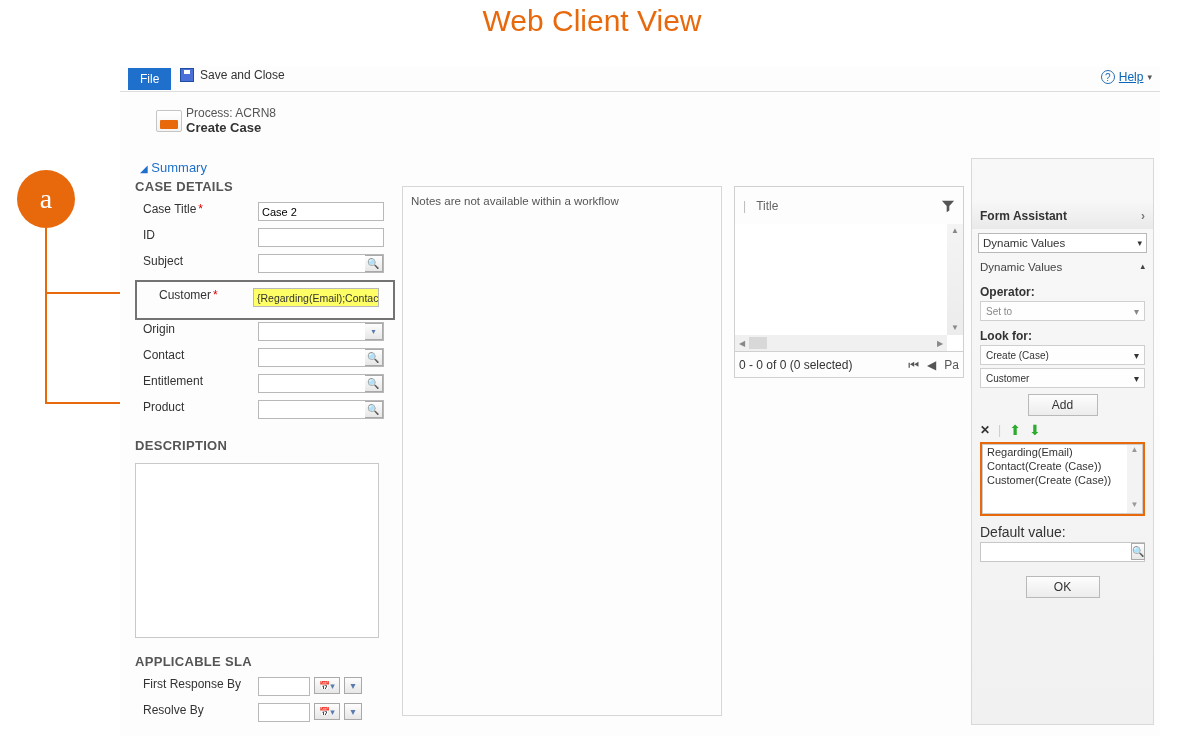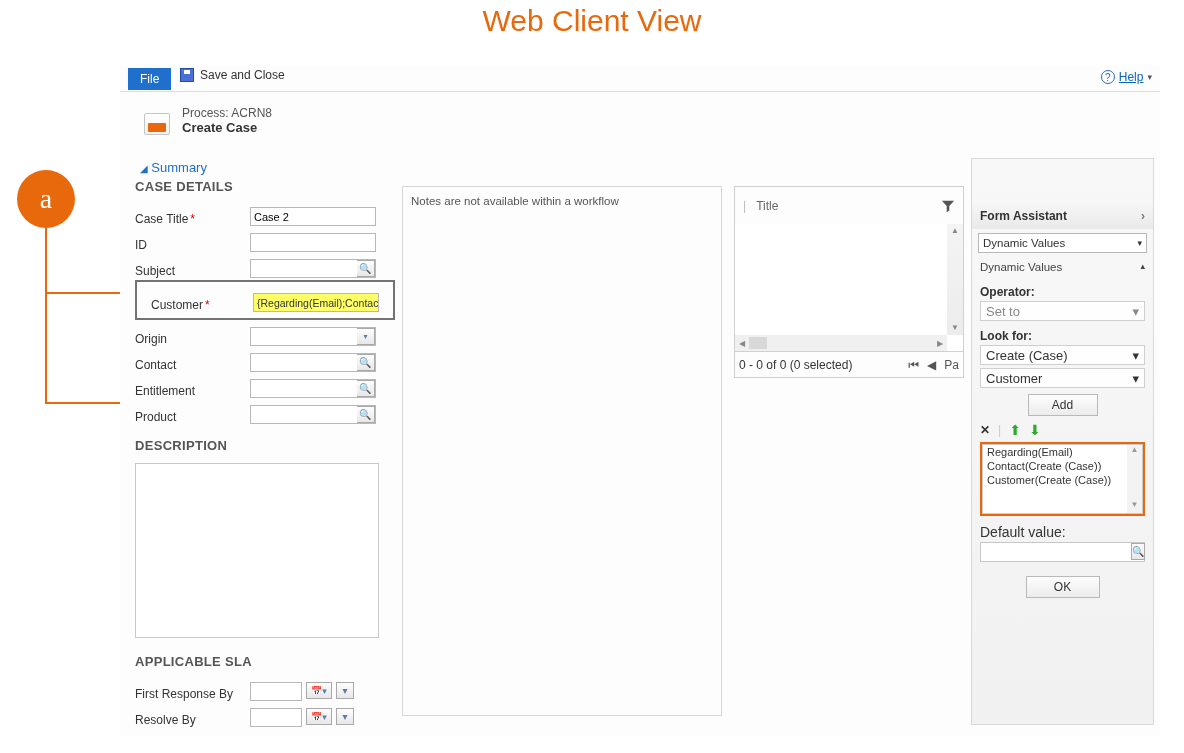--- a/index.html
+++ b/index.html
@@ -15,33 +15,33 @@
   .file-btn { position:absolute; left:8px; top:2px; background:#1f6fcc; color:#fff; padding:4px 12px; font-size:12px; cursor:pointer;}
   .save-close { position:absolute; left:60px; top:2px; display:flex; align-items:center; gap:6px; cursor:pointer; }
   .save-close .save-ic{ width:14px; height:14px; background:linear-gradient(#4a6fd6,#4a6fd6); border:1px solid #1f4fa0; position:relative;}
   .save-close .save-ic:after{content:""; position:absolute; top:1px; left:3px; width:6px; height:4px; background:#fff;}
   .help { position:absolute; right:8px; top:4px; display:flex; align-items:center; gap:4px; cursor:pointer; color:#0b66b7;}
   .help .q{ width:14px; height:14px; border:1px solid #2a6fb5; border-radius:50%; color:#2a6fb5; font-size:10px; text-align:center; line-height:13px;}
   .help .caret{font-size:9px;color:#555;}
   .help u{text-decoration:underline;}
 
   
-  .process { position:absolute; left:24px; top:40px; display:flex; gap:12px; align-items:flex-end;}
+  .process { position:absolute; left:36px; top:40px; display:flex; gap:4px; align-items:center;}
   .process .pic{ width:26px; height:22px; background:linear-gradient(#fff,#f3f3f3); border:1px solid #c5c5c5; border-radius:2px; position:relative;}
   .process .pic:after{content:""; position:absolute; bottom:2px; left:3px; right:3px; height:9px; background:#e8680c; border-radius:1px;}
   .process .txt .line1{ font-size:12px; color:#555;}
   .process .txt .line2{ font-size:13px; font-weight:bold;}
 
   .summary-link{ position:absolute; left:20px; top:94px; color:#1f6fcc; font-size:13px; }
   .summary-link .tri{ color:#1f6fcc; font-size:10px; }
 
   
   .left-col{ position:absolute; left:15px; top:113px; width:260px; }
   .sec-title{ font-size:13px; color:#555; font-weight:600; letter-spacing:0.3px; margin-bottom:8px;}
-  .field-row{ display:flex; align-items:flex-end; height:24px; margin-bottom:2px;}
+  .field-row{ display:flex; align-items:flex-start; height:24px; margin-bottom:2px;margin-left:8px;}
   .field-row .lbl{ width:115px; font-size:12px; color:#333;}
   .field-row .req{ color:#d00; margin-left:2px;}
   .field-row .ctrl{ width:126px; height:19px; border:1px solid #b8b8b8; background:#fff; position:relative; font-size:11px; display:flex; align-items:center;}
   .field-row .ctrl input{ border:0; outline:0; width:100%; height:100%; font-size:11px; padding:0 3px;}
   .lookup-ic, .dd-ic, .cal-ic, .btn-ic {
     width:18px; height:17px; border:1px solid #a9a9a9; background:linear-gradient(#fdfdfd,#e7e7e7);
     display:inline-flex; align-items:center; justify-content:center; font-size:10px; color:#5a7bad; cursor:pointer;
   }
   .lookup-ic{ border-left:0;}
   .dd-ic{ border-left:0; font-size:8px;}
@@ -82,21 +82,21 @@
   
   .fa-panel{ position:absolute; right:6px; top:92px; width:183px; background:linear-gradient(#f8f8f8,#f1f1f1); border:1px solid #d9d9d9; height:567px;}
   .fa-panel .hdr{ background:linear-gradient(#f6f6f6,#e9e9e9); padding:6px 8px; display:flex; justify-content:space-between; font-weight:bold; font-size:12px;margin-top:44px;}
   .fa-panel .hdr .chev{font-size:12px;color:#777;}
   .fa-sel{ margin:4px 6px; height:20px; border:1px solid #b8b8b8; background:#fff; display:flex; align-items:center; padding:0 4px; font-size:11.5px; justify-content:space-between;}
   .fa-sel .car{font-size:9px;}
   .fa-sub{ margin:2px 6px 0 6px; padding:4px 2px; font-size:11.5px; display:flex; justify-content:space-between; color:#444;}
   .fa-sub .up{font-size:9px;}
   .fa-body{ padding:6px 8px;}
   .fa-body .lbl{ font-weight:bold; font-size:12px; margin-top:2px;}
-  .fa-sel2{ height:20px; border:1px solid #cfcfcf; background:#fefefe; color:#888; display:flex; align-items:center; justify-content:space-between; padding:0 5px; font-size:13px; margin-top:2px;}
+  .fa-sel2{ height:20px; border:1px solid #cfcfcf; background:#fefefe; color:#888; display:flex; align-items:center; justify-content:space-between; padding:0 5px; font-size:10px; margin-top:2px;}
   .fa-btn{ display:block; margin:6px auto; width:70px; text-align:center; padding:3px 0; border:1px solid #b9b9b9; background:linear-gradient(#fdfdfd,#ececec); font-size:12px; cursor:pointer;}
   .fa-icons{ display:flex; gap:8px; align-items:center; margin:4px 0 4px 0;}
   .fa-icons .x{ font-weight:bold; cursor:pointer;}
   .fa-icons .sep{ color:#ccc;}
   .fa-icons .arr-up{ color:#2bab2b; font-size:14px; cursor:pointer;}
   .fa-icons .arr-dn{ color:#2bab2b; font-size:14px; cursor:pointer;}
   .fa-list{ border:1px solid #ccc; background:#fff; height:70px; overflow:hidden; position:relative;}
   .fa-list-wrap{ border:2px solid #e8680c; padding:0; margin-top:2px;}
   .fa-list .item{ font-size:11px; padding:1px 4px;}
   .fa-list .sb{ position:absolute; right:0; top:0; bottom:0; width:15px; background:#f3f3f3;}

